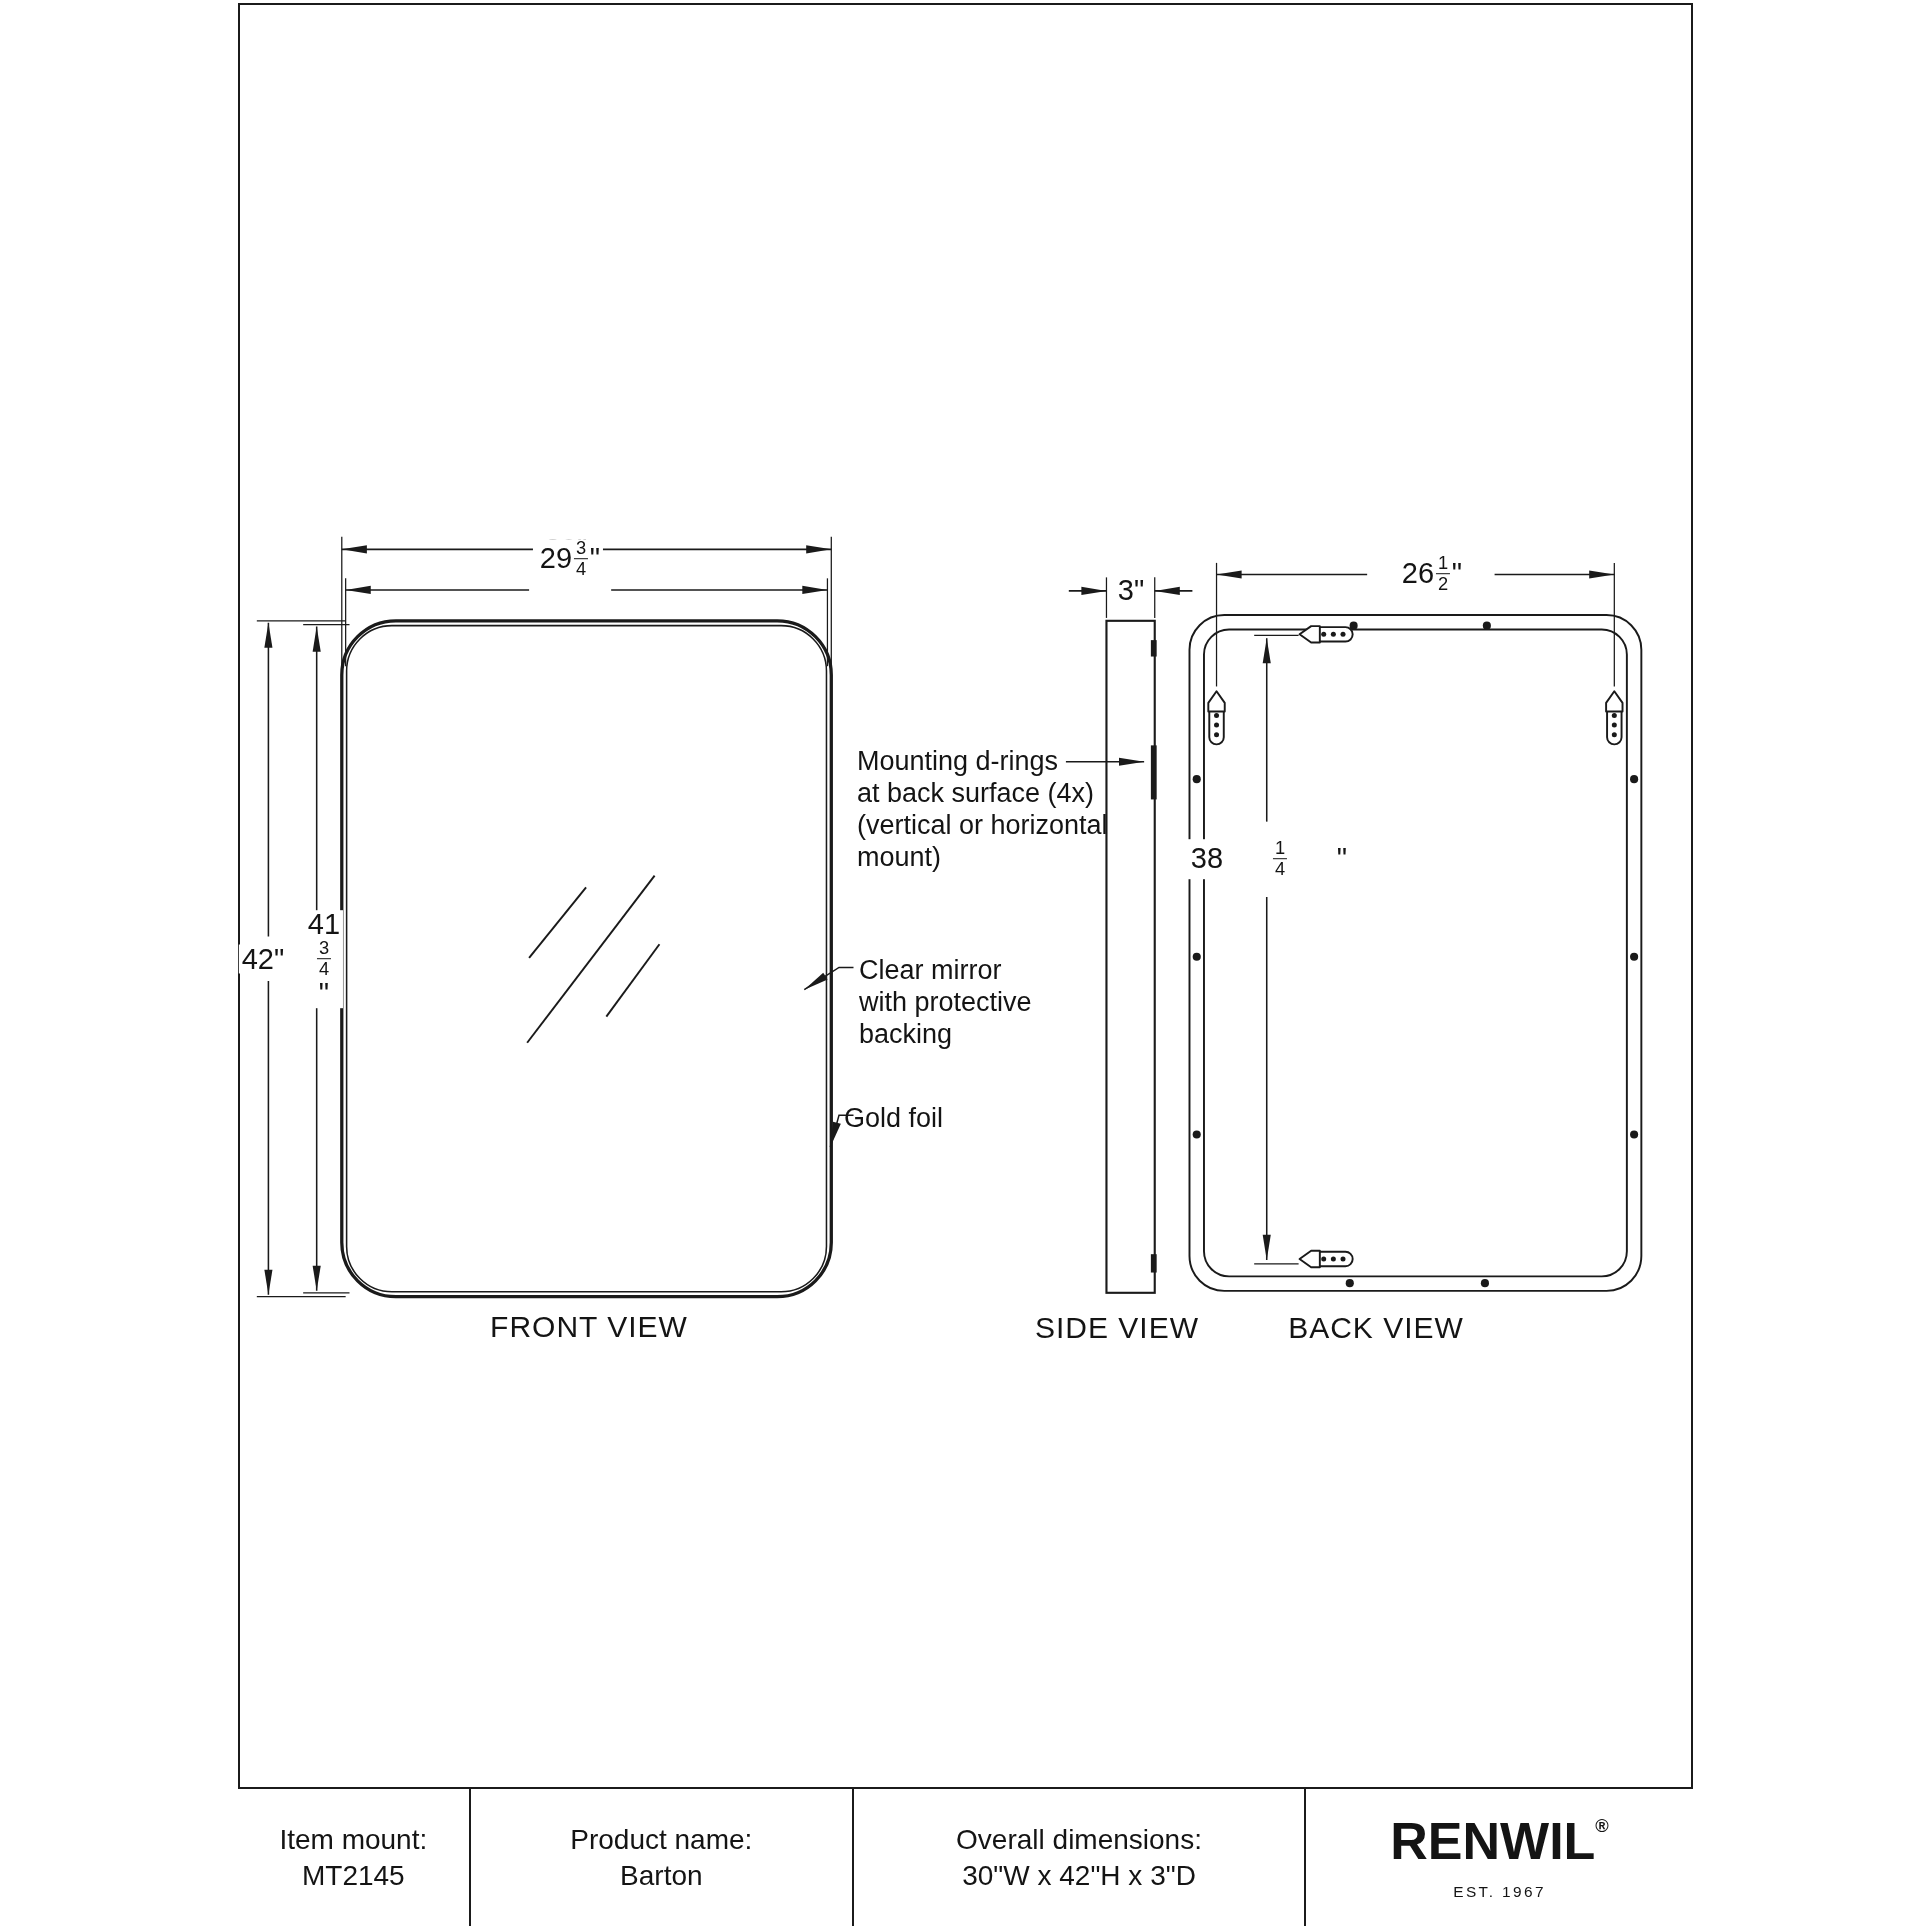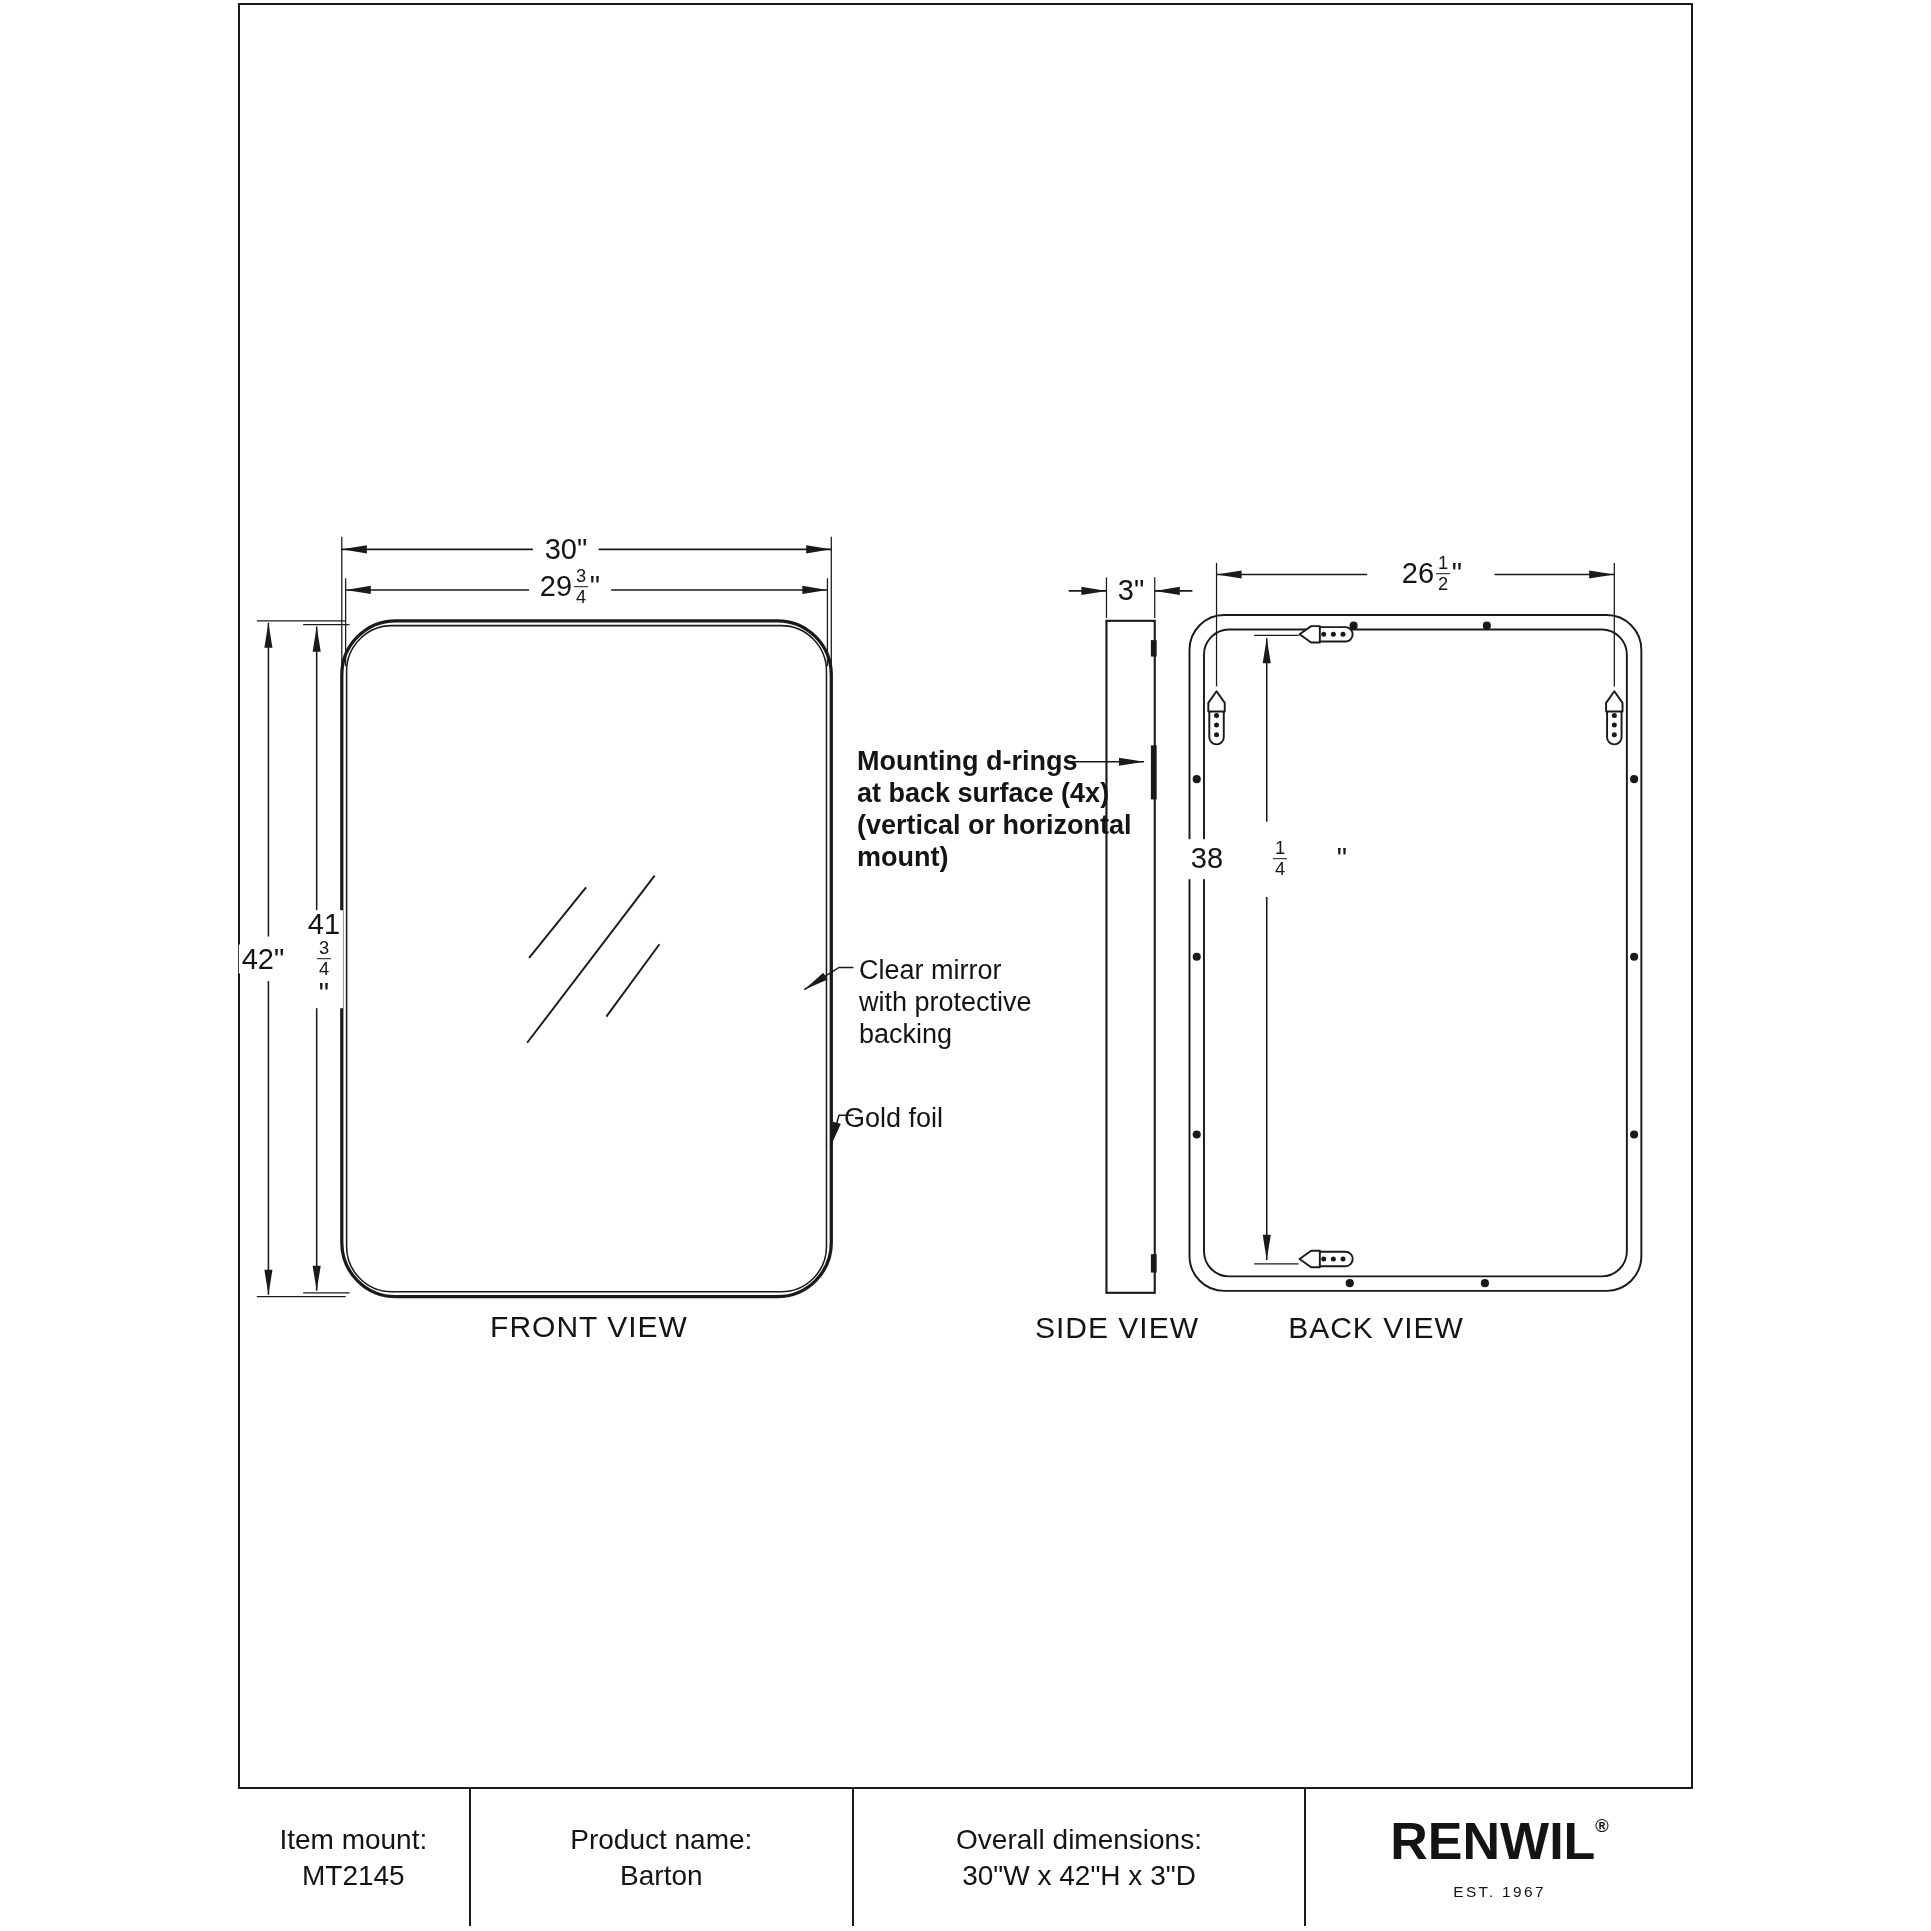--- a/index.html
+++ b/index.html
@@ -171,21 +171,21 @@
       <line x1="1104" y1="789" x2="1185" y2="789" marker-end="url(#ar)"></line>
       <path d="M884,1002 L869,1002 L833,1025" marker-end="url(#ar)"></path>
       <path d="M884,1155 L869,1155 L860,1188" marker-end="url(#ar)"></path>
     </g>
   </svg>
 
   <div class="lbl" style="left:566px;top:549px;">
     <span>30</span>
       <span>"</span>
   </div>
-  <div class="lbl" style="left:570px;top:587px;">
+  <div class="lbl" style="left:570px;top:559px;">
     <span>29</span>
     <span class="frac">
         <span class="num">3</span>
         <span class="den">4</span>
       </span>
     <span>"</span>
   </div>
   <div class="lbl" style="left:263px;top:959px;">
     <span>42</span>
       <span>"</span>
@@ -212,21 +212,21 @@
   </div>
   <div class="lbl" style="left:1269px;top:859px;gap:48px;">
     <span>38</span>
     <span class="frac">
         <span class="num">1</span>
         <span class="den">4</span>
       </span>
     <span>"</span>
   </div>
 
-  <div class="note" style="left:857px;top:745px;font-weight:bold;">
+  <div class="note" style="left:857px;top:745px;">
     <div>Mounting d-rings</div>
     <div>at back surface (4x)</div>
     <div>(vertical or horizontal</div>
     <div>mount)</div>
   </div>
   <div class="note" style="left:859px;top:954px;">
     <div>Clear mirror</div>
     <div>with protective</div>
     <div>backing</div>
   </div>

